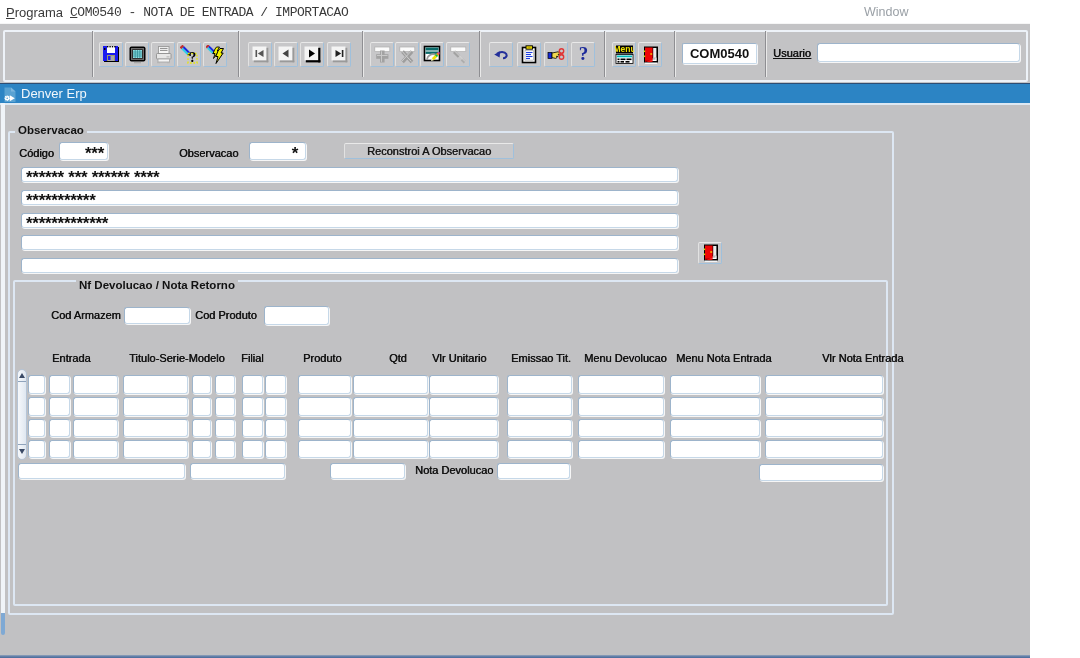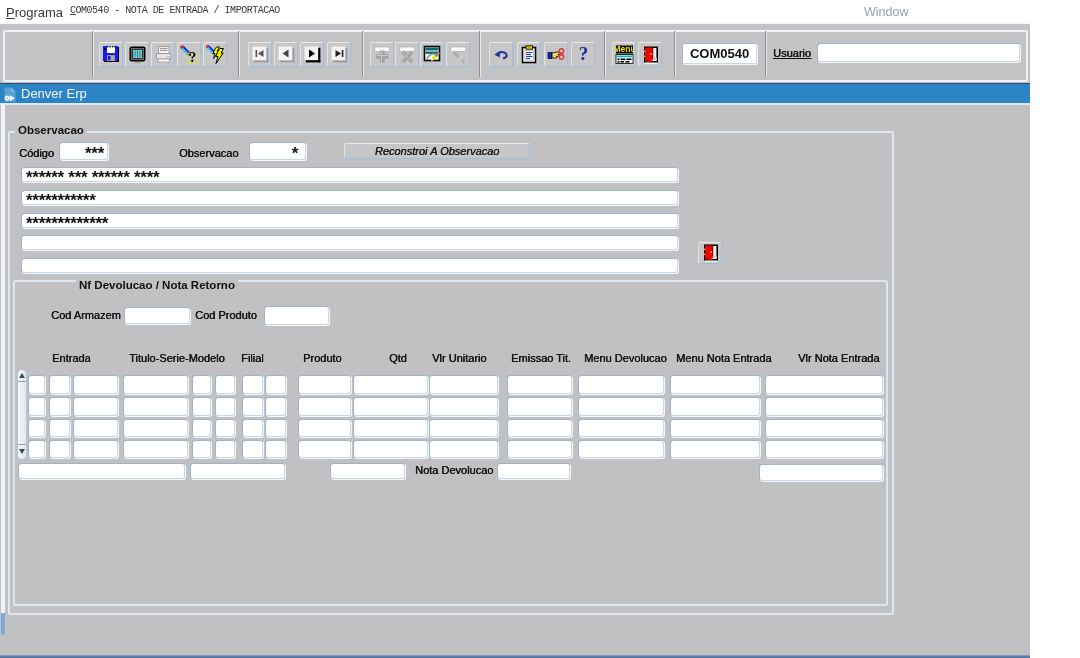--- a/index.html
+++ b/index.html
@@ -3,21 +3,21 @@
 <meta charset="utf-8">
 <style>
   html,body{margin:0;padding:0;}
   #page{position:relative;width:1080px;height:658px;background:#ffffff;
         font-family:"Liberation Sans",sans-serif;overflow:hidden;}
   .abs{position:absolute;}
   
   #menubar{position:absolute;left:0;top:0;width:1080px;height:28px;background:#fff;}
   #m-prog{position:absolute;left:6px;top:5px;font-size:13px;color:#3a3a3a;}
   #m-title{position:absolute;left:70px;top:5px;font-family:"Liberation Mono",monospace;
-           font-size:10px;letter-spacing:-0.48px;color:#3a3a3a;}
+           font-size:13px;letter-spacing:-0.48px;color:#3a3a3a;}
   #m-window{position:absolute;left:864px;top:5px;font-size:12.5px;color:#9aa0a6;}
   .u{text-decoration:underline;}
   
   #toolbar{position:absolute;left:0;top:23px;width:1030px;height:60px;background:#c3c3c5;
            border-top:1px solid #f6f6f6;box-sizing:border-box;}
   #tb-leftpanel{position:absolute;left:3px;top:6px;width:1021px;height:48px;
                 border:2px solid #edf2f8;border-radius:2px;}
   .tbdiv{position:absolute;top:7px;width:1px;height:46px;background:#8e8e92;
          box-shadow:1px 0 0 #e9e9e9;}
   .tb{position:absolute;top:18px;width:24px;height:25px;background:#c7c7c9;
@@ -322,21 +322,21 @@
         <div class="abs" style="left:1px;top:1px;width:4px;height:510px;background:#f0f4f8;"></div>
 <div class="abs" style="left:1px;top:511px;width:4px;height:22px;background:#7fa9d4;border-radius:0 0 3px 3px;"></div>
 <div class="frame" style="left:8px;top:29px;width:886px;height:484px;box-sizing:border-box;"></div>
 <div class="frame" style="left:13px;top:178px;width:875px;height:326px;box-sizing:border-box;"></div>
 <div class="blbl" style="left:15px;top:22px;">Observacao</div>
 <div class="blbl" style="left:76px;top:177px;">Nf Devolucao / Nota Retorno</div>
 <div class="lbl" style="left:19px;top:45px;">Código</div>
 <div class="f ast" style="left:59px;top:40px;width:49px;height:18px;text-align:right;padding:6px 3px 0 0;">***</div>
 <div class="lbl" style="left:179px;top:45px;">Observacao</div>
 <div class="f ast" style="left:249px;top:40px;width:57px;height:18px;text-align:right;padding:6px 7px 0 0;">*</div>
-<div class="btn3d" style="left:344px;top:41px;width:186px;height:16px;line-height:15px;font-style:italic;">Reconstroi A Observacao</div>
+<div class="btn3d" style="left:344px;top:41px;width:170px;height:16px;line-height:15px;">Reconstroi A Observacao</div>
 <div class="f ast" style="left:21px;top:65px;width:657px;height:15px;padding:5px 0 0 4px;">****** *** ****** ****</div>
 <div class="f ast" style="left:21px;top:88px;width:657px;height:15px;padding:5px 0 0 4px;">***********</div>
 <div class="f ast" style="left:21px;top:111px;width:657px;height:15px;padding:5px 0 0 4px;">*************</div>
 <div class="f ast" style="left:21px;top:133px;width:657px;height:15px;padding:5px 0 0 4px;"></div>
 <div class="f ast" style="left:21px;top:156px;width:657px;height:15px;padding:5px 0 0 4px;"></div>
 <div class="btn3d" style="left:698px;top:140px;width:24px;height:22px;"><svg width="19" height="19" viewBox="0 0 19 19">
 <rect x="3" y="1.5" width="14" height="16" fill="#000"></rect>
 <rect x="12.2" y="3" width="3.2" height="13" fill="#ececec"></rect>
 <polygon points="8,16 15.5,12.5 15.5,16" fill="#fff"></polygon>
 <polygon points="8.5,14.8 14.5,12 14.5,14.8" fill="#b8b8b8"></polygon>
@@ -355,21 +355,21 @@
 <div class="f" style="left:264px;top:204px;width:65px;height:19px;"></div>
 <div class="lbl" style="left:52px;top:250px;">Entrada</div>
 <div class="lbl" style="left:129px;top:250px;">Titulo-Serie-Modelo</div>
 <div class="lbl" style="left:241px;top:250px;">Filial</div>
 <div class="lbl" style="left:303px;top:250px;">Produto</div>
 <div class="lbl" style="left:389px;top:250px;">Qtd</div>
 <div class="lbl" style="left:432px;top:250px;">Vlr Unitario</div>
 <div class="lbl" style="left:511px;top:250px;">Emissao Tit.</div>
 <div class="lbl" style="left:584px;top:250px;">Menu Devolucao</div>
 <div class="lbl" style="left:676px;top:250px;">Menu Nota Entrada</div>
-<div class="lbl" style="left:798px;top:250px;">Vlr Nota Entrada</div>
+<div class="lbl" style="left:822px;top:250px;">Vlr Nota Entrada</div>
 <div class="abs" style="left:17px;top:267px;width:10px;height:91px;background:linear-gradient(90deg,#f6f8fb,#dfe7f0);border:1px solid #b5c4d6;border-radius:5px;box-sizing:border-box;">
 <div class="abs" style="left:1px;top:3px;width:0;height:0;border-left:3px solid transparent;border-right:3px solid transparent;border-bottom:5px solid #3a4a66;"></div>
 <div class="abs" style="left:0px;top:11px;width:8px;height:1px;background:#8fa3bb;"></div>
 <div class="abs" style="left:0px;top:74px;width:8px;height:1px;background:#8fa3bb;"></div>
 <div class="abs" style="left:1px;top:79px;width:0;height:0;border-left:3px solid transparent;border-right:3px solid transparent;border-top:5px solid #3a4a66;"></div>
 </div>
 <div class="f" style="left:28px;top:273px;width:17px;height:19px;"></div>
 <div class="f" style="left:49px;top:273px;width:21px;height:19px;"></div>
 <div class="f" style="left:73px;top:273px;width:45px;height:19px;"></div>
 <div class="f" style="left:123px;top:273px;width:65px;height:19px;"></div>

